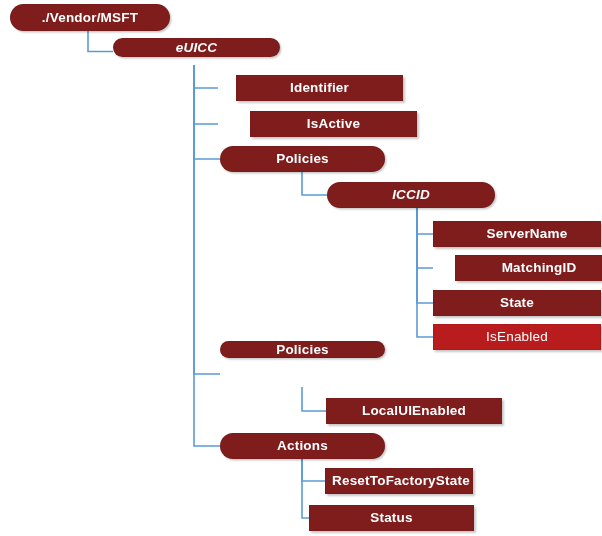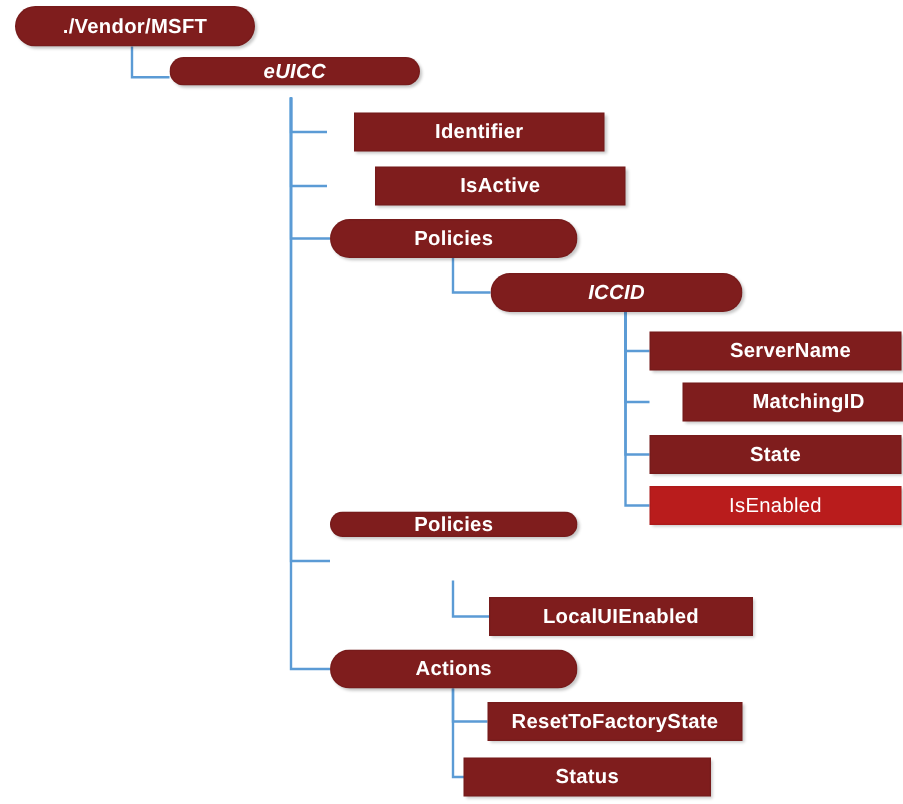--- a/index.html
+++ b/index.html
@@ -105,20 +105,20 @@
       </div>
       <div class="node green pill" style="left: 220px; top: 341px; width: 165px; height: 17px;">
         <span class="node-label">Policies</span>
       </div>
       <div class="node green rect" style="left: 326px; top: 398px; width: 176px; height: 26px;">
         <span class="node-label">LocalUIEnabled</span>
       </div>
       <div class="node green pill" style="left: 220px; top: 433px; width: 165px; height: 26px;">
         <span class="node-label">Actions</span>
       </div>
-      <div class="node green rect" style="left: 325px; top: 468px; width: 170px; height: 26px;">
+      <div class="node green rect" style="left: 325px; top: 468px; width: 148px; height: 26px;">
         <span class="node-label">ResetToFactoryState</span>
       </div>
       <div class="node green rect" style="left: 309px; top: 505px; width: 165px; height: 26px;">
         <span class="node-label">Status</span>
       </div>
     </div>
 </div>
 
 </body></html>

